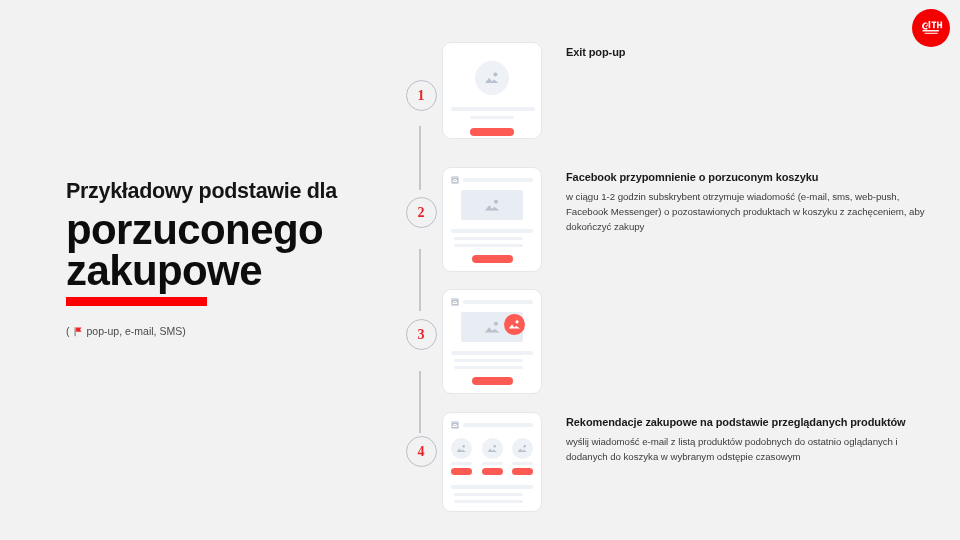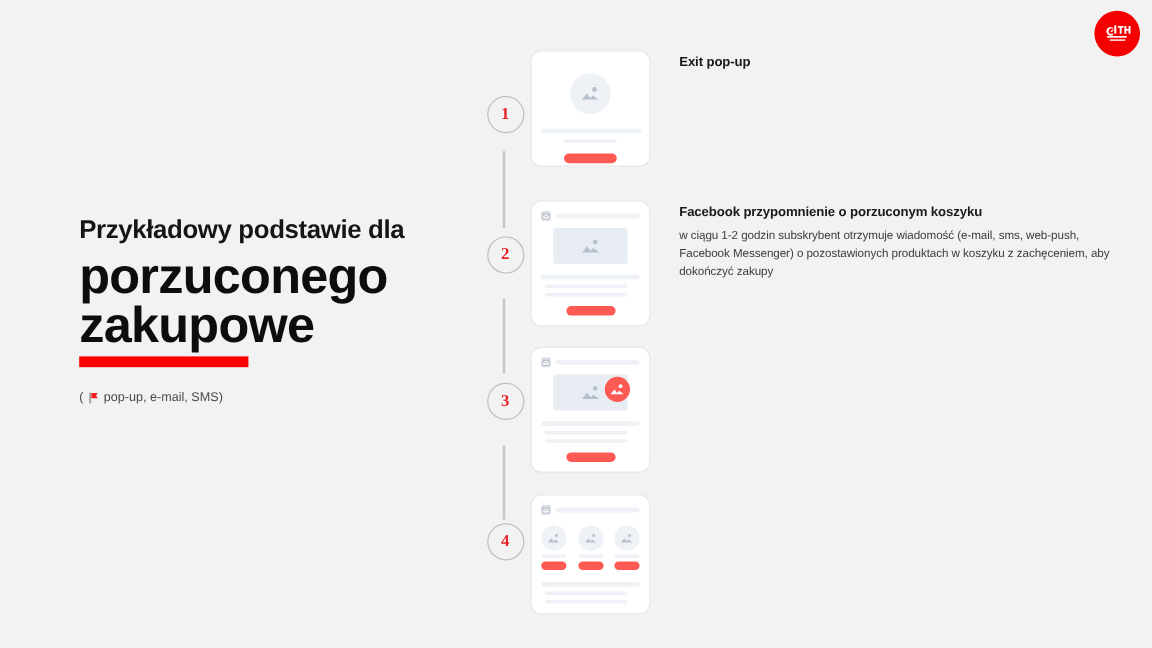--- a/index.html
+++ b/index.html
@@ -290,16 +290,20 @@
               </svg>
             </div>
             <div class="bar thin"></div>
             <div class="cta"></div>
           </div>
         </div>
         <div class="bar mid" style="width:100%;margin-top:10px;"></div>
         <div class="bar thin" style="width:84%;margin:4px auto 0 3px;"></div>
         <div class="bar thin" style="width:84%;margin:4px auto 0 3px;"></div>
       </div>
+      <div class="step-text">
+        <div class="step-title">Rekomendacje zakupowe na podstawie przeglądanych produktów</div>
+        <div class="step-desc">wyślij  wiadomość e-mail z listą produktów podobnych do ostatnio oglądanych i dodanych do koszyka w wybranym odstępie czasowym</div>
+      </div>
     </div>
 
   </div>
 </div>
 
 </body></html>

